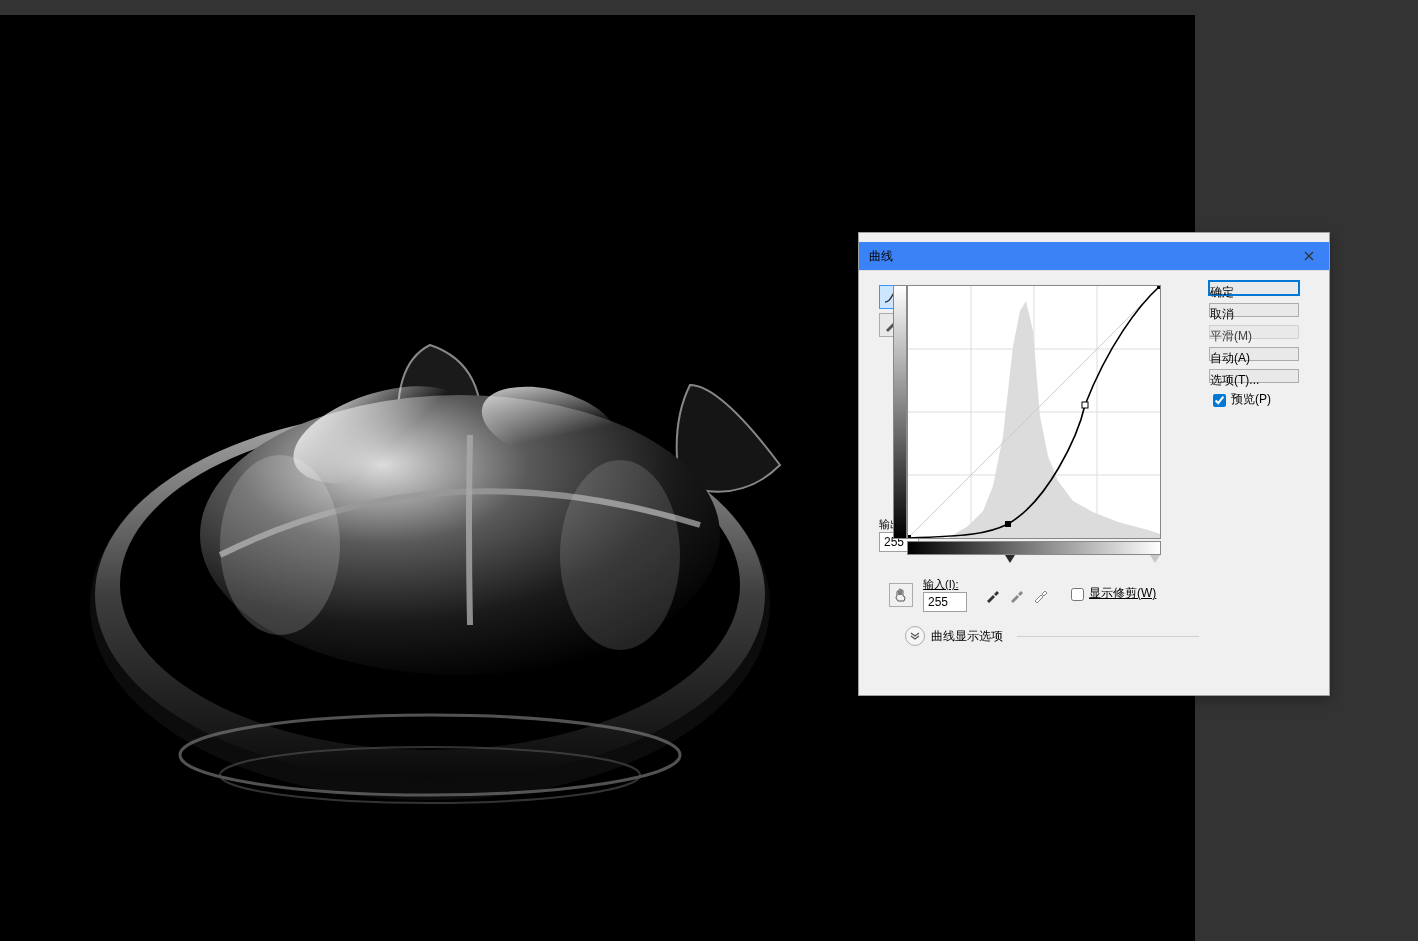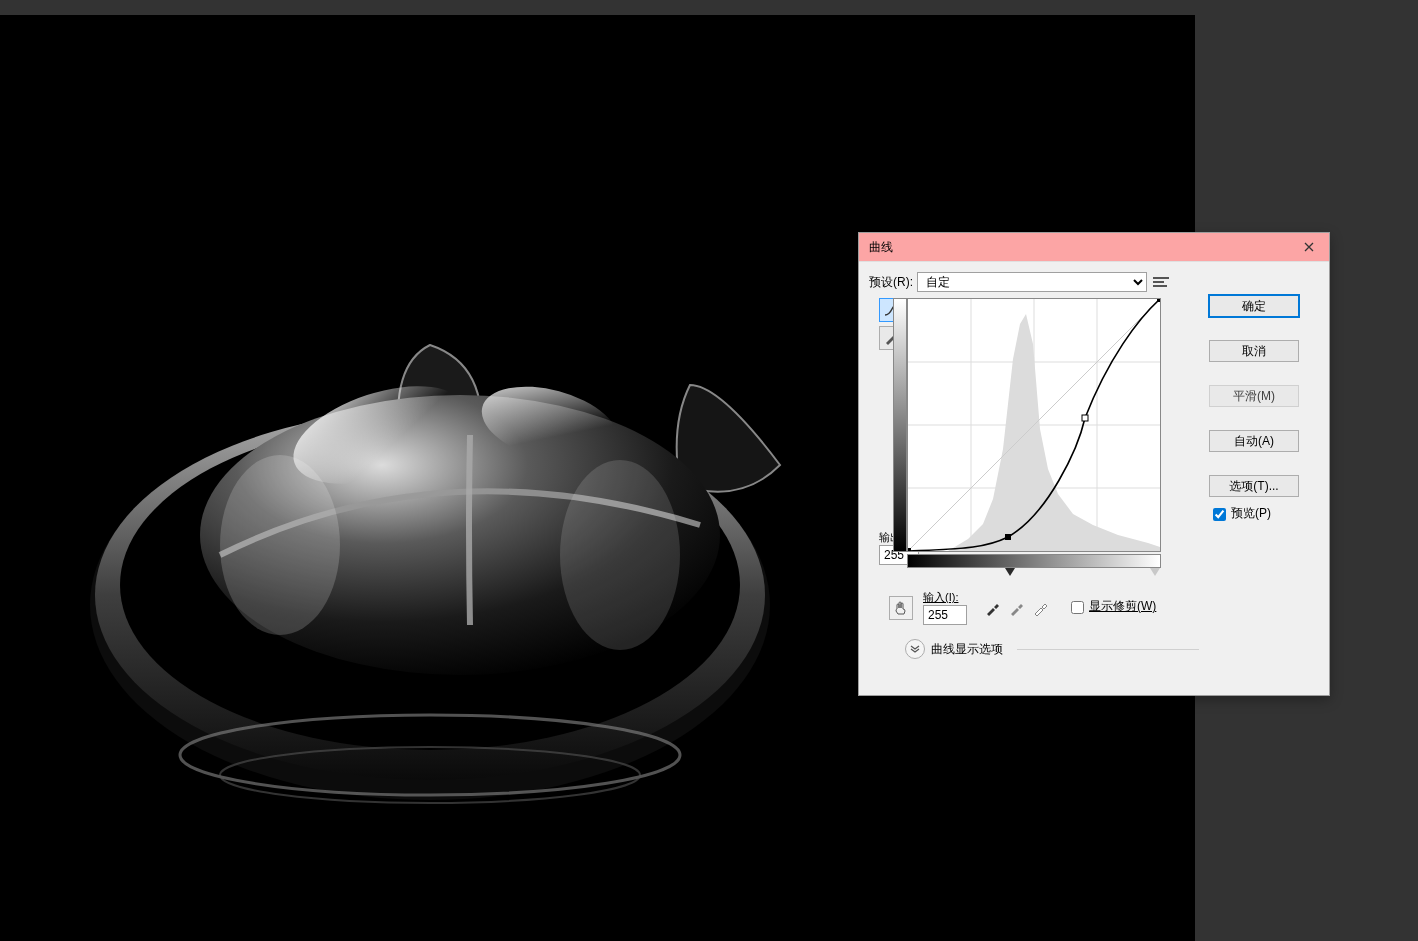--- a/index.html
+++ b/index.html
@@ -34,26 +34,27 @@
     top: 232px;
     width: 470px;
     height: 462px;
     background: #f0f0f0;
     border: 1px solid #9e9e9e;
     box-shadow: 0 4px 12px rgba(0,0,0,0.3);
     color: #000;
   }
   .dialog-titlebar {
     height: 28px;
-    background: #fca5a5;
+    background: #3b82f6;
     display: flex;
     align-items: center;
     justify-content: space-between;
     padding: 0 0 0 10px;
     border-bottom: 1px solid #e0e0e0;
+    margin-top: 9px;
   }
   .dialog-title {
     font-size: 12px;
   }
   .close-btn {
     width: 40px;
     height: 28px;
     display: flex;
     align-items: center;
     justify-content: center;
@@ -108,30 +109,28 @@
     height: 2px;
     background: #555;
     width: 100%;
   }
   .preset-menu-icon span:nth-child(2){ width: 70%; }
   .preset-menu-icon span:nth-child(3){ width: 85%; }
 
   .btn {
     display: block;
     width: 90px;
-    height: 22px;
+    height: 14px;
     line-height: 20px;
-    text-align: center;
     background: #e9e9e9;
     border: 1px solid #adadad;
     margin-bottom: 8px;
     font-size: 12px;
     cursor: pointer;
     box-sizing: border-box;
-    margin-top: 23px;
   }
   .btn.default-btn {
     border: 1px solid #0078d7;
     outline: 1px solid #0078d7;
   }
   .btn.disabled {
     color: #404040;
     border-color: #d0d0d0;
   }
   .checkbox-row {
@@ -342,31 +341,20 @@
     <span class="dialog-title">曲线</span>
     <div class="close-btn">
       <svg width="10" height="10" viewBox="0 0 10 10">
         <path d="M1 1 L9 9 M9 1 L1 9" stroke="#333" stroke-width="1.3"></path>
       </svg>
     </div>
   </div>
 
   <div class="dialog-body">
     <div class="left-col">
-      <div class="row">
-        <label>预设(R):</label>
-        <select class="preset-select">
-          <option>自定</option>
-        </select>
-        <div class="preset-menu-icon">
-          <span></span>
-            <span></span>
-            <span></span>
-        </div>
-      </div>
 
 
       <div class="curve-zone">
         <div class="tool-col">
           <div class="tool-btn active">
             <svg width="16" height="16" viewBox="0 0 16 16">
               <path d="M2 13 Q6 13 9 7 Q11 3 14 3" stroke="#333" stroke-width="1.5" fill="none"></path>
             </svg>
           </div>
           <div class="tool-btn">

